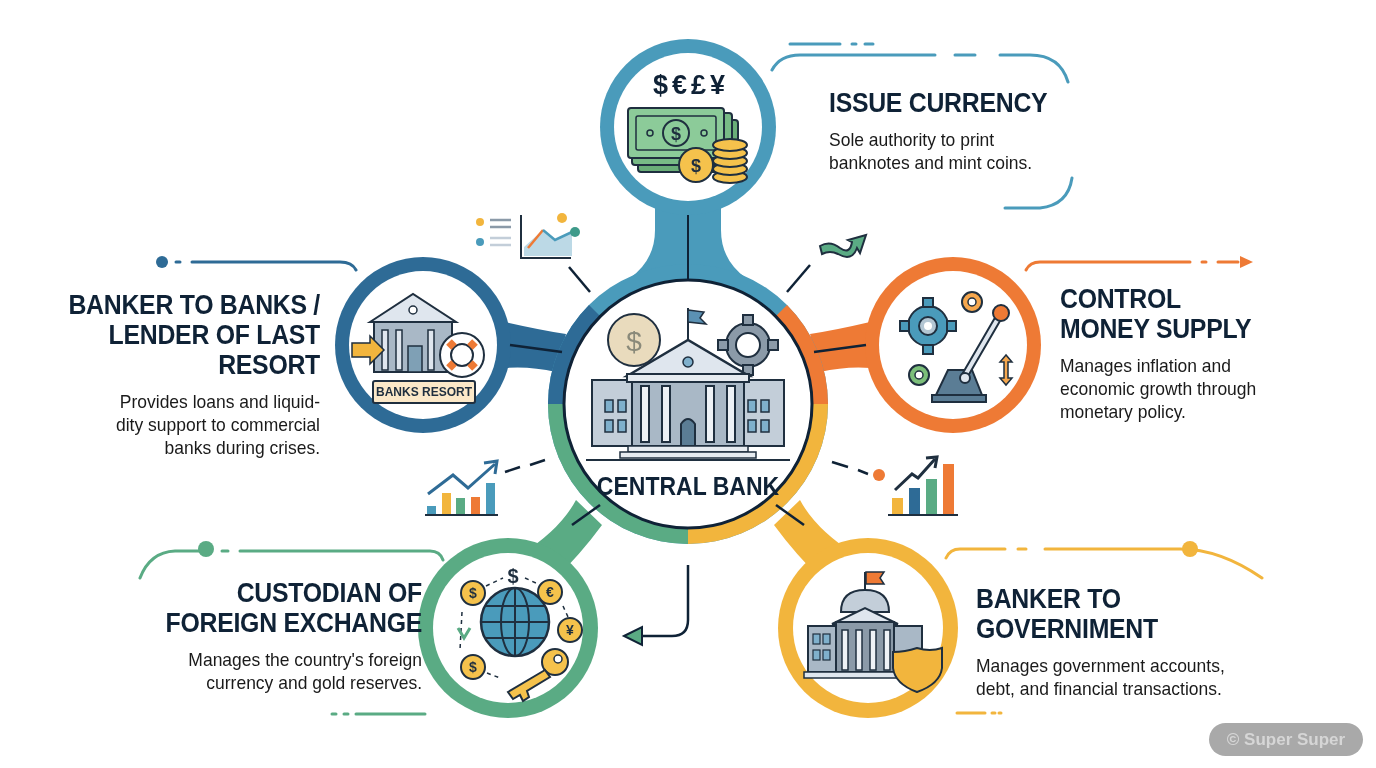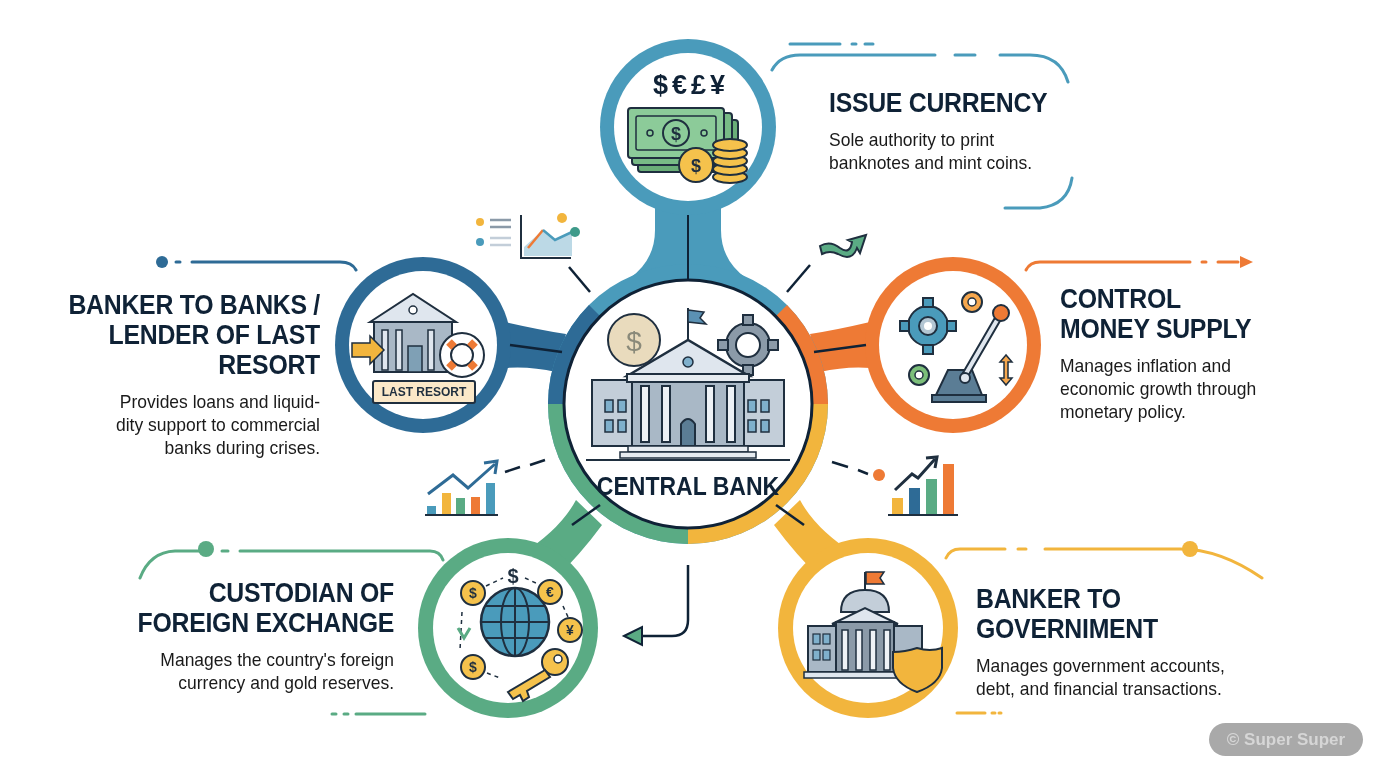--- a/index.html
+++ b/index.html
@@ -339,21 +339,21 @@
   </g>
   <g>
     <path d="M820 246 Q830 240 840 248 Q850 255 852 242 L848 240 L866 235 L860 253 L857 248 Q852 262 838 254 Q830 250 822 254 Z" fill="#5aab84" stroke="#1f2f3f" stroke-width="2"></path>
   </g>
 </svg>
 
 <div class="center-label">CENTRAL BANK</div>
 
 <div class="symbols">$€£¥</div>
 
-<div class="lr-tag">LAST RESORT</div>
+<div class="lr-tag">BANKS RESORT</div>
 
 <div class="block right" style="left:829px; top:88px; width:300px;">
   <div class="heading">ISSUE CURRENCY</div>
   <div class="desc">
     <div>Sole authority to print</div>
     <div>banknotes and mint coins.</div>
   </div>
 </div>
 
 <div class="block right" style="left:1060px; top:284px; width:300px;">
@@ -372,21 +372,21 @@
   <div class="heading">
     <div>BANKER TO</div>
     <div>GOVERNIMENT</div>
   </div>
   <div class="desc">
     <div>Manages government accounts,</div>
     <div>debt, and financial transactions.</div>
   </div>
 </div>
 
-<div class="block left" style="left:72px; top:578px; width:322px;">
+<div class="block left" style="left:100px; top:578px; width:322px;">
   <div class="heading">
     <div>CUSTODIAN OF</div>
     <div>FOREIGN EXCHANGE</div>
   </div>
   <div class="desc">
     <div>Manages the country's foreign</div>
     <div>currency and gold reserves.</div>
   </div>
 </div>
 

